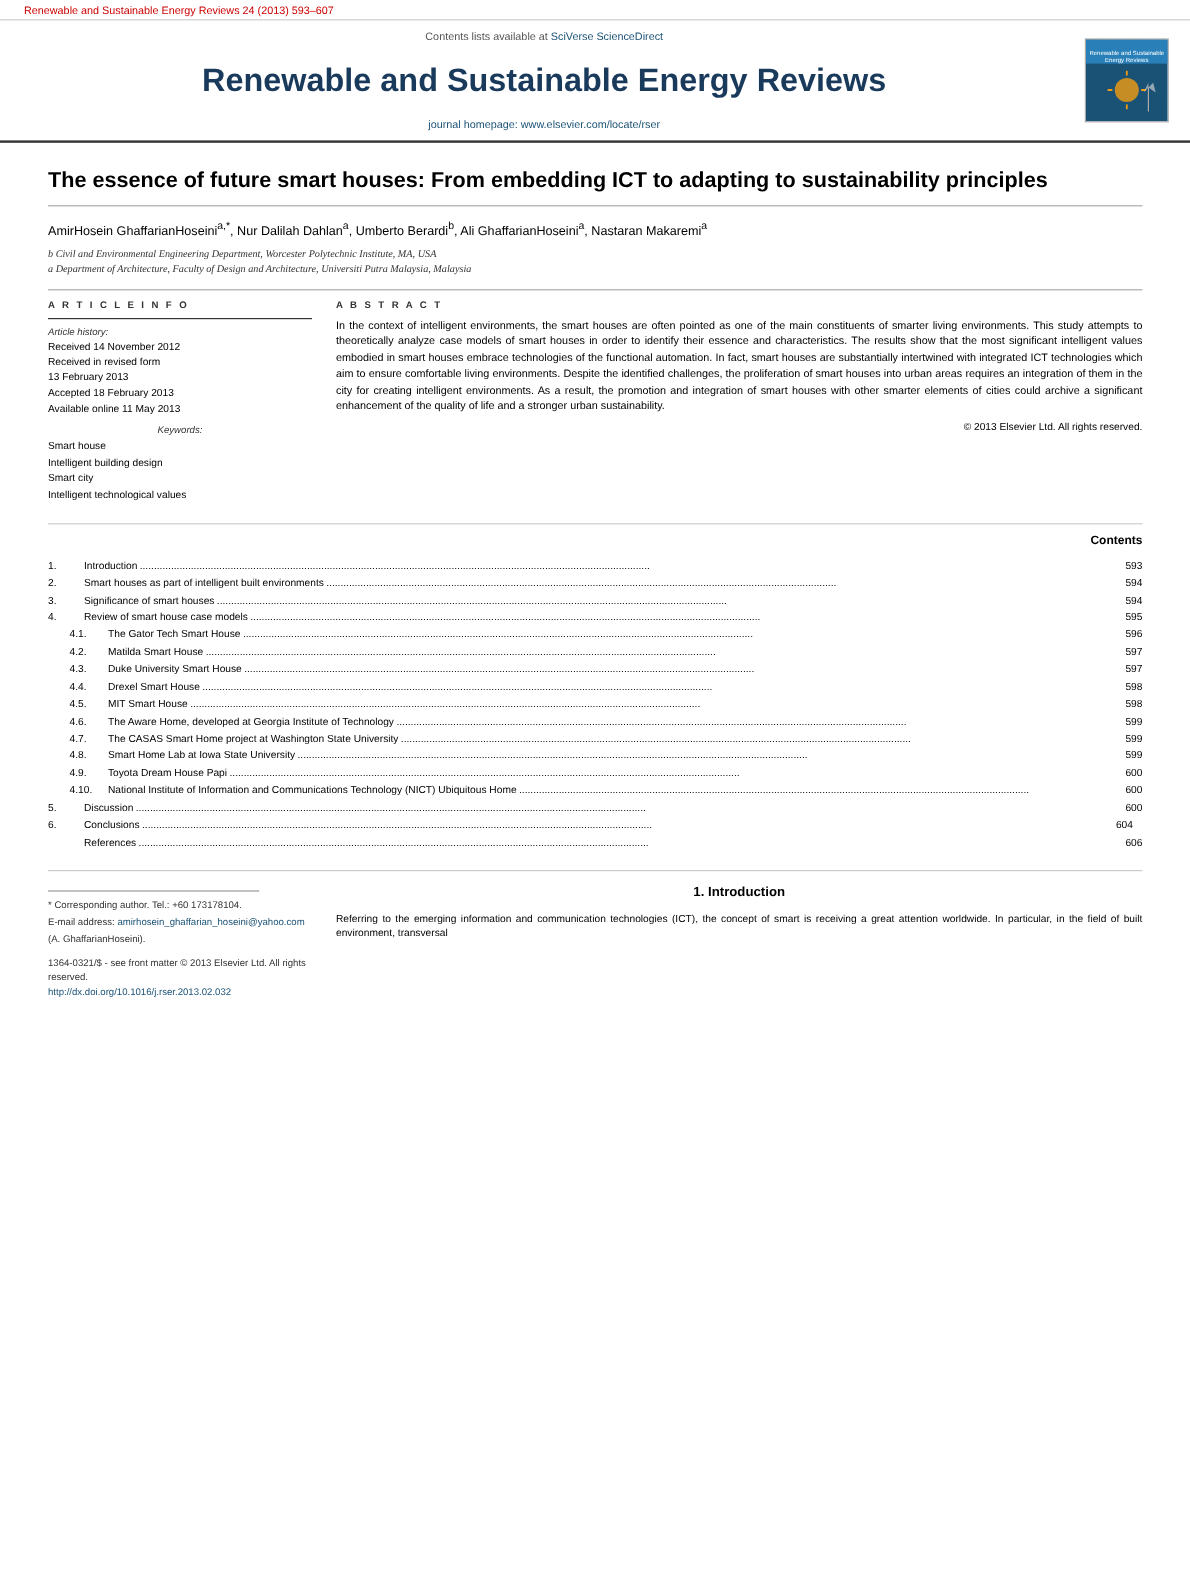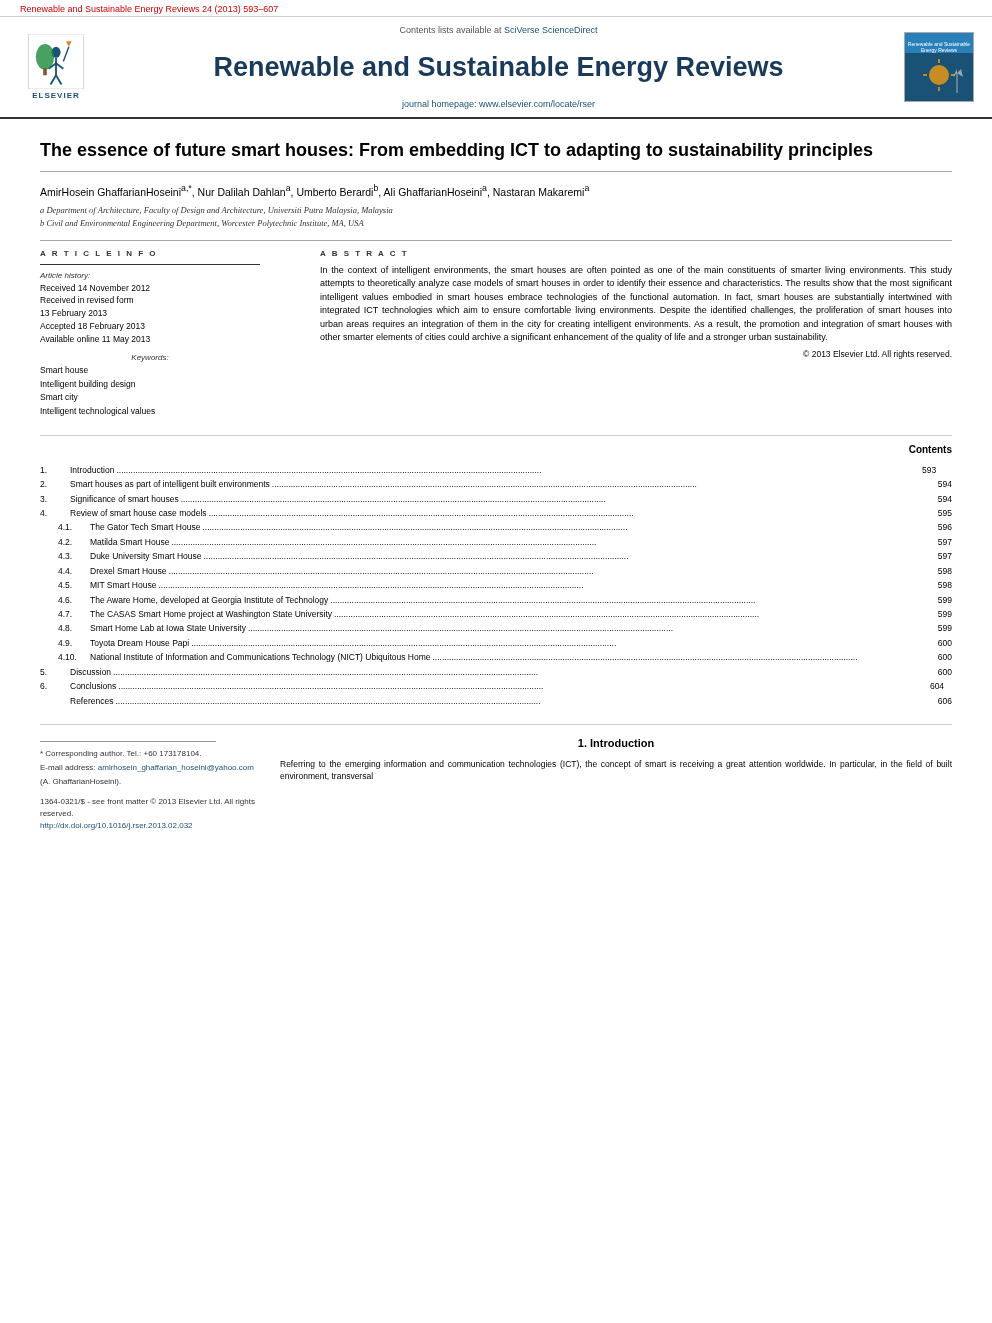--- a/index.html
+++ b/index.html
@@ -217,21 +217,20 @@
     .keyword-item {
       font-size: 8.5px;
       font-family: Arial, sans-serif;
       color: #000;
       line-height: 1.6;
     }
 
     
     .abstract-section {
       flex: 1;
-      margin-left: 40px;
     }
 
     .abstract-title {
       font-family: Arial, sans-serif;
       font-size: 8px;
       font-weight: bold;
       letter-spacing: 2px;
       color: #333;
       margin-bottom: 6px;
     }
@@ -338,40 +337,20 @@
 <body>
 
 <div class="page-wrapper">
 
   <div class="top-bar">
     <span>Renewable and Sustainable Energy Reviews 24 (2013) 593–607</span>
   </div>
 
   <div class="journal-header">
 
-    <div class="elsevier-logo">
-      <svg class="elsevier-logo-tree" viewBox="0 0 60 60">
-
-        <rect x="0" y="0" width="60" height="60" fill="#fff" stroke="#aaa" stroke-width="0.5"></rect>
-
-        <ellipse cx="30" cy="20" rx="5" ry="6" fill="#1a5276"></ellipse>
-        <line x1="30" y1="26" x2="30" y2="45" stroke="#1a5276" stroke-width="2"></line>
-        <line x1="30" y1="32" x2="22" y2="38" stroke="#1a5276" stroke-width="2"></line>
-        <line x1="30" y1="32" x2="38" y2="38" stroke="#1a5276" stroke-width="2"></line>
-        <line x1="30" y1="45" x2="24" y2="55" stroke="#1a5276" stroke-width="2"></line>
-        <line x1="30" y1="45" x2="36" y2="55" stroke="#1a5276" stroke-width="2"></line>
-
-        <line x1="38" y1="30" x2="44" y2="14" stroke="#1a5276" stroke-width="1.5"></line>
-        <polygon points="44,14 41,8 47,8" fill="#e67e22"></polygon>
-
-        <ellipse cx="18" cy="25" rx="10" ry="14" fill="#1a8a3a" opacity="0.8"></ellipse>
-        <rect x="16" y="37" width="4" height="8" fill="#7d5a3c"></rect>
-      </svg>
-      <div class="elsevier-label">ELSEVIER</div>
-    </div>
 
     <div class="journal-title-center">
       <div class="contents-line">
         Contents lists available at <span style="color:#1a5276;">SciVerse ScienceDirect</span>
       </div>
       <div class="journal-main-title">Renewable and Sustainable Energy Reviews</div>
       <div class="journal-homepage">
         <span>journal homepage:</span>
         <span style="color:#1a5276;">www.elsevier.com/locate/rser</span>
       </div>
@@ -405,22 +384,22 @@
 
     <div class="authors">
       AmirHosein GhaffarianHoseini<sup>a,*</sup>,
       Nur Dalilah Dahlan<sup>a</sup>,
       Umberto Berardi<sup>b</sup>,
       Ali GhaffarianHoseini<sup>a</sup>,
       Nastaran Makaremi<sup>a</sup>
     </div>
 
     <div class="affiliations">
+      <div>b Civil and Environmental Engineering Department, Worcester Polytechnic Institute, MA, USA</div>
       <div>a Department of Architecture, Faculty of Design and Architecture, Universiti Putra Malaysia, Malaysia</div>
-      <div>b Civil and Environmental Engineering Department, Worcester Polytechnic Institute, MA, USA</div>
     </div>
 
     <div class="info-columns">
 
       <div class="article-info">
         <div class="article-info-title">A R T I C L E   I N F O</div>
         <hr>
 
         <div class="history-section">
           <div class="history-label">Article history:</div>
@@ -448,21 +427,21 @@
     </div>
 
     <div class="contents-section">
       <div class="contents-heading">Contents</div>
       <div id="toc-container">
 
       <div class="toc-row">
             <span style="min-width: 30px; padding-left: 0px;">1.</span>
             <span>Introduction</span>
             <span style="flex: 1 1 0%; overflow: hidden; white-space: nowrap; padding-left: 2px; padding-right: 2px;"> ....................................................................................................................................................................................</span>
-            <span style="min-width: 30px; ">593</span>
+            <span style="min-width: 30px; text-align: right;">593</span>
           </div>
           <div class="toc-row">
             <span style="min-width: 30px; padding-left: 0px;">2.</span>
             <span>Smart houses as part of intelligent built environments</span>
             <span style="flex: 1 1 0%; overflow: hidden; white-space: nowrap; padding-left: 2px; padding-right: 2px;"> ....................................................................................................................................................................................</span>
             <span style="min-width: 30px; text-align: right;">594</span>
           </div>
           <div class="toc-row">
             <span style="min-width: 30px; padding-left: 0px;">3.</span>
             <span>Significance of smart houses</span>

